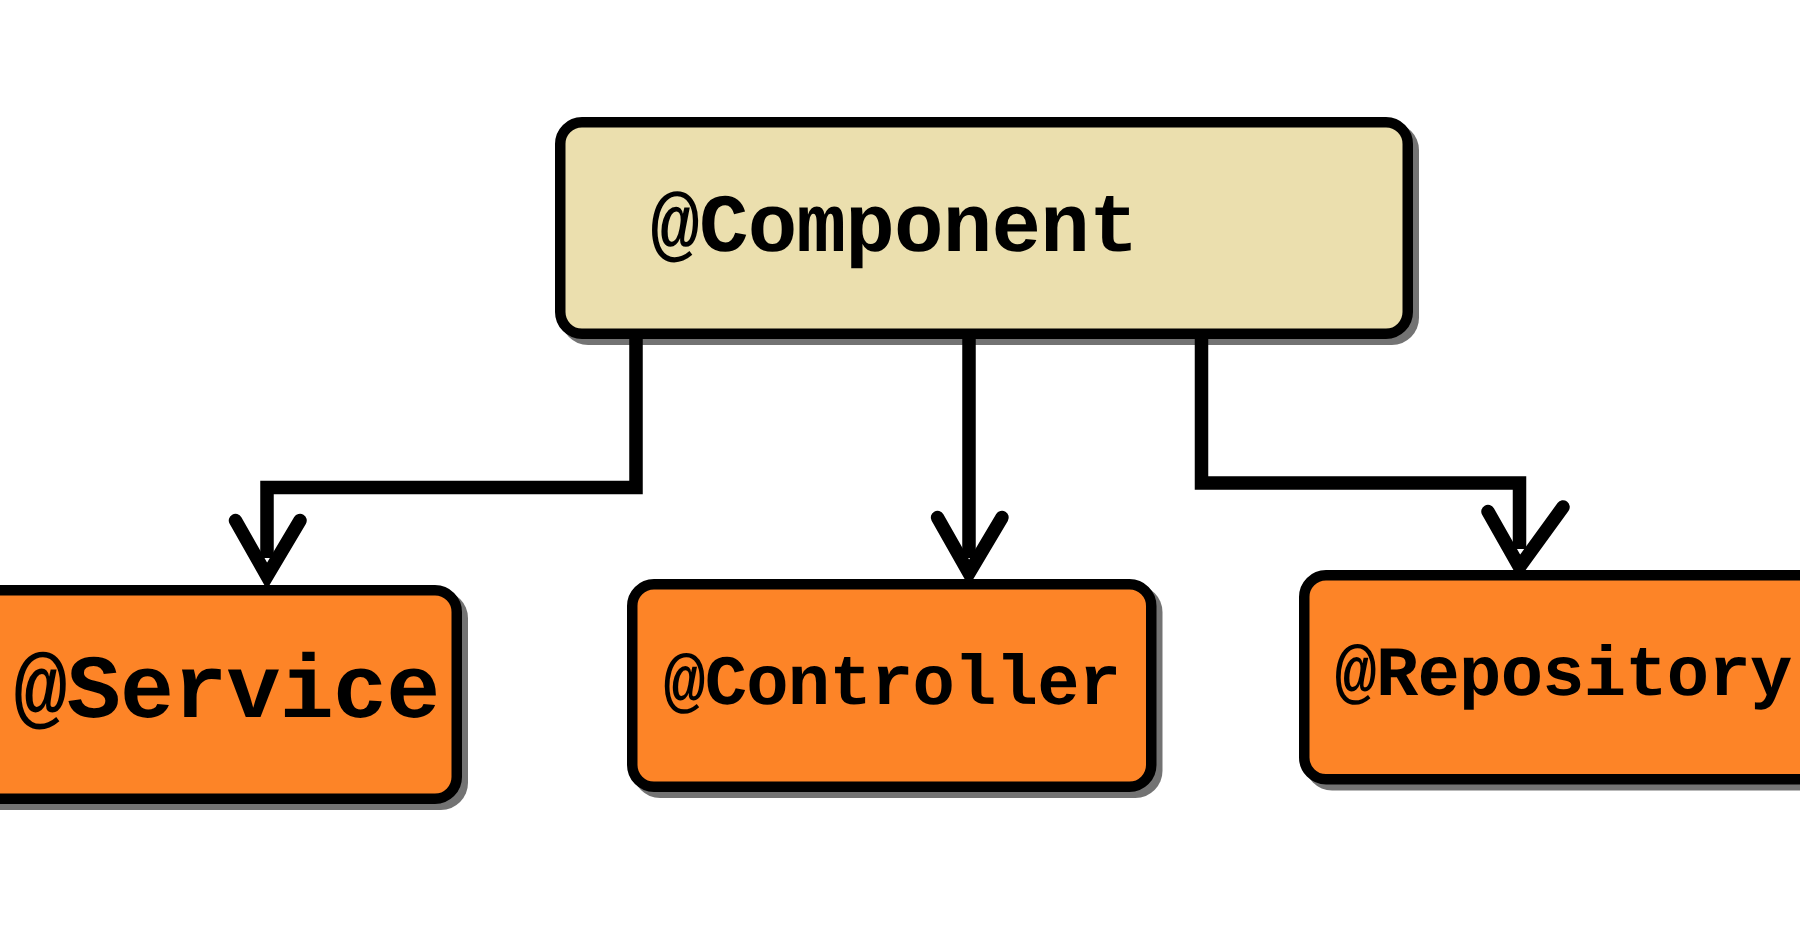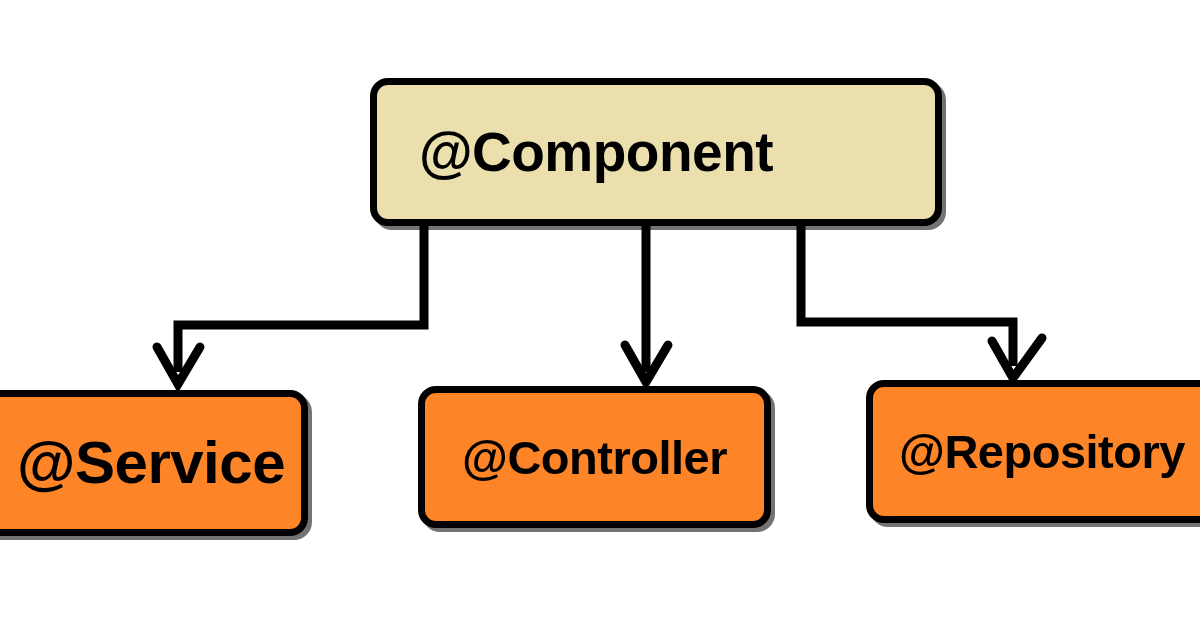--- a/index.html
+++ b/index.html
@@ -30,21 +30,21 @@
     position: absolute;
     box-sizing: border-box;
     border: 7px solid #000000;
     border-radius: 18px;
     display: flex;
     align-items: center;
     justify-content: center;
     box-shadow: 4px 4px 0 rgba(0,0,0,0.55);
   }
   .node-label {
-    font-family: Liberation Sans, sans-serif;
+    font-family: Liberation Mono, monospace;
     font-weight: bold;
     color: #000000;
     white-space: nowrap;
     letter-spacing: -0.5px;
     line-height: 1;
   }
 
   
   #node-component {
     left: 370px;

